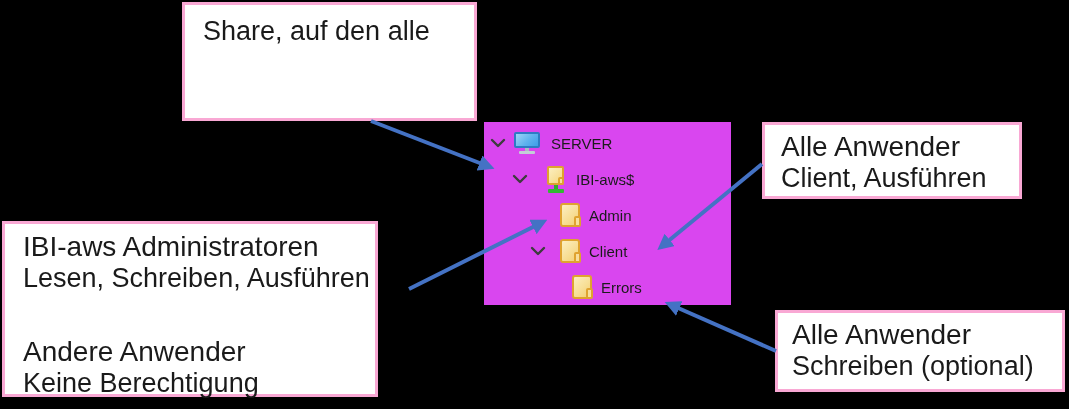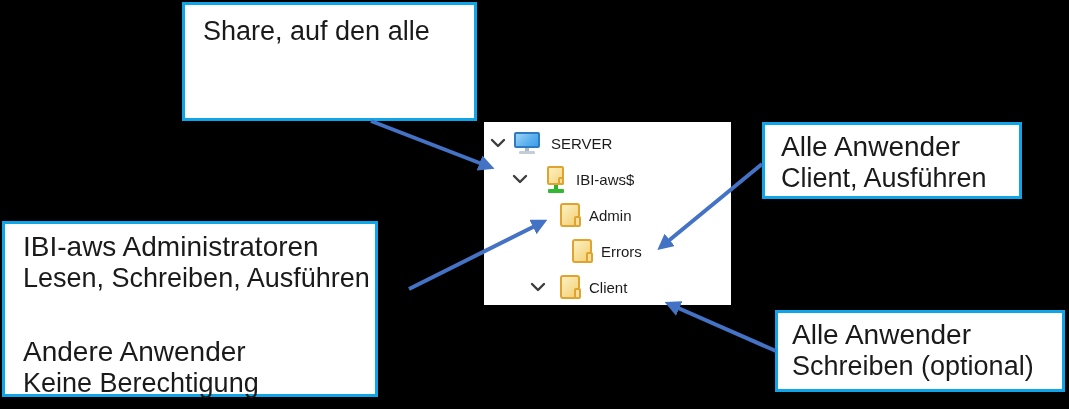--- a/index.html
+++ b/index.html
@@ -10,39 +10,39 @@
     background: #000000;
     overflow: hidden;
     font-family: "Liberation Sans", sans-serif;
     color: #111;
   }
 
   
   .callout {
     position: absolute;
     background: #ffffff;
-    border: 3px solid #0ea5e9;
+    border: 3px solid #f9a8d4;
     box-sizing: border-box;
     color: #1a1a1a;
   }
   .callout .lg { font-size: 27px; line-height: 36px; white-space: nowrap; }
   .callout .sm { font-size: 28px; line-height: 27px; white-space: nowrap; }
   .callout .gap { height: 42px; }
 
   #callout-share  { left: 182px; top: 2px;   width: 295px; height: 119px; padding: 8px 0 0 18px; }
   #callout-admin  { left: 2px;   top: 221px; width: 376px; height: 176px; padding: 9px 0 0 18px; }
   #callout-client { left: 762px; top: 122px; width: 260px; height: 77px;  padding: 8px 0 0 16px; }
   #callout-errors { left: 775px; top: 310px; width: 290px; height: 82px;  padding: 8px 0 0 14px; }
 
   
   .tree-panel {
     position: absolute;
     left: 484px; top: 122px;
     width: 247px; height: 183px;
-    background: #ffffff;
+    background: #d946ef;
     padding-top: 3px;
     box-sizing: border-box;
   }
   .tree-row {
     display: flex;
     align-items: center;
     height: 36px;
     cursor: default;
   }
   .tree-label {
@@ -163,36 +163,36 @@
 
     <div class="tree-row">
       <span class="folder-icon" style="margin-left:76px">
         <span class="folder-body"></span>
           <span class="folder-tab"></span>
       </span>
       <span class="tree-label">Admin</span>
     </div>
 
     <div class="tree-row">
-      <span class="folder-icon" style="margin-left:88px">
-        <span class="folder-body"></span>
-          <span class="folder-tab"></span>
-      </span>
-      <span class="tree-label">Errors</span>
-    </div>
-
-    <div class="tree-row">
       <svg class="chev" style="margin-left:46px" viewBox="0 0 16 14">
         <polyline points="2,4 8,10 14,4" fill="none" stroke="#3d3d3d" stroke-width="2.4" stroke-linecap="round" stroke-linejoin="round"></polyline>
       </svg>
       <span class="folder-icon" style="margin-left:14px">
         <span class="folder-body"></span>
           <span class="folder-tab"></span>
       </span>
       <span class="tree-label">Client</span>
+    </div>
+
+    <div class="tree-row">
+      <span class="folder-icon" style="margin-left:88px">
+        <span class="folder-body"></span>
+          <span class="folder-tab"></span>
+      </span>
+      <span class="tree-label">Errors</span>
     </div>
 
   </div>
 
   <svg class="arrows" viewBox="0 0 1069 409">
     <defs>
       <marker id="ah" viewBox="0 0 10 10" refX="7" refY="5" markerWidth="4" markerHeight="4" orient="auto-start-reverse">
         <path d="M0,0 L10,5 L0,10 z" fill="#4472C4"></path>
       </marker>
     </defs>

